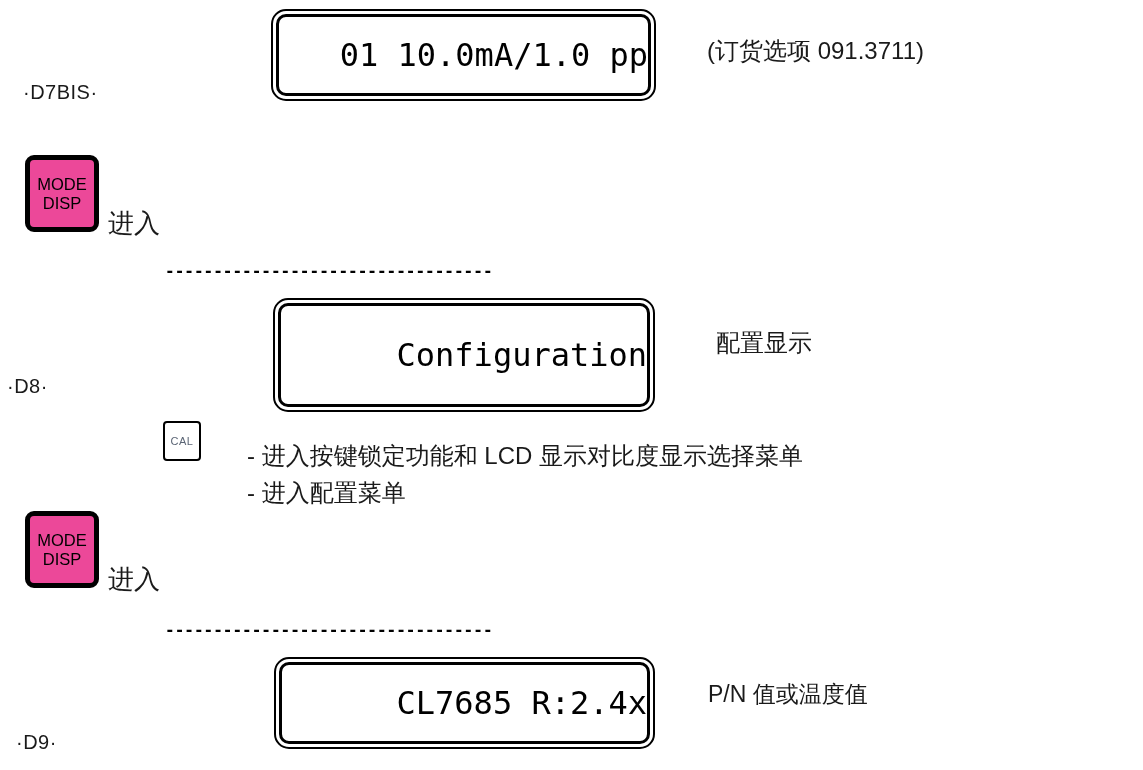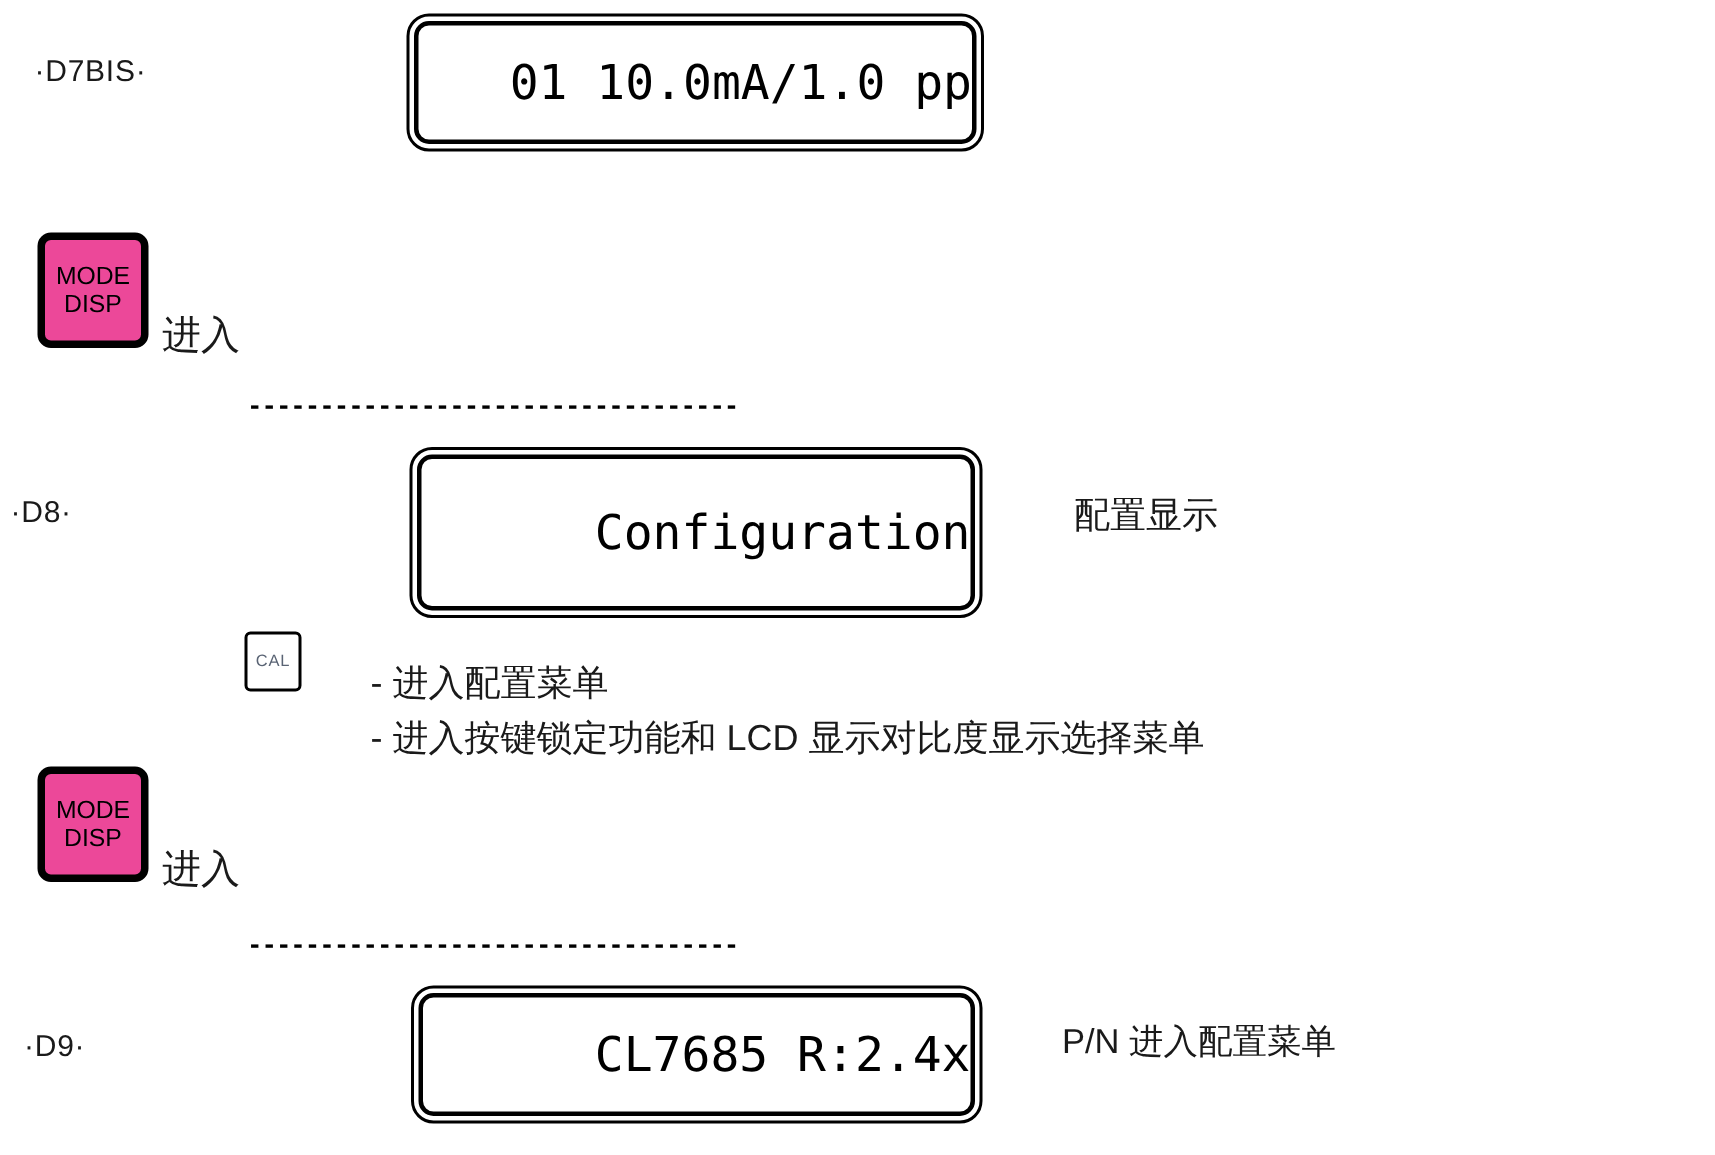--- a/index.html
+++ b/index.html
@@ -3,21 +3,21 @@
 <meta charset="utf-8">
 <style>
   html,body { margin:0; padding:0; background:#ffffff; }
   .page {
     position:relative; width:1143px; height:770px; background:#ffffff;
     font-family:"Liberation Sans","DejaVu Sans",sans-serif; color:#000;
     overflow:hidden;
   }
 
   
-  .step-label { position:absolute; font-size:20px; letter-spacing:0.5px; color:#1a1a1a; }
+  .step-label { position:absolute; font-size:20px; letter-spacing:0.5px; color:#1a1a1a;margin-top:44px; }
   #lbl-d7bis { left:23px; top:37px; }
   #lbl-d8   { left:7px; top:331px; }
   #lbl-d9   { left:16px; top:687px; }
 
   
   .lcd { position:absolute; border:2.5px solid #000; border-radius:15px; padding:3px;
          box-sizing:border-box; background:#fff; }
   .lcd-inner { width:100%; height:100%; border:3px solid #000; border-radius:10px;
                box-sizing:border-box; display:flex; align-items:center; justify-content:flex-end; }
   .lcd-text { font-family:"DejaVu Sans Mono","Liberation Mono",monospace;
@@ -66,20 +66,21 @@
 
   <span class="step-label" id="lbl-d7bis">·D7BIS·</span>
 
   <div class="lcd" id="lcd-d7bis">
     <div class="lcd-inner">
       <span class="lcd-text">01 10.0mA/1.0 pp</span>
     </div>
   </div>
 
   <div class="note" id="note-d7bis">
+    <div class="indent">(订货选项 091.3711)</div>
   </div>
 
   <div class="mode-btn" id="mode-btn-1">
     <span>MODE</span>
     <span>DISP</span>
   </div>
   <span class="enter-label" id="enter-1">进入</span>
 
   <div class="divider" id="divider-1">----------------------------------</div>
 
@@ -91,35 +92,35 @@
     </div>
   </div>
 
   <span class="note" id="note-d8">配置显示</span>
 
   <div class="cal-btn" id="cal-btn">
     <span id="cal-btn-label" style="color: rgb(90, 100, 116);">CAL</span>
   </div>
 
   <div class="note" id="note-cal">
+    <div>- 进入按键锁定功能和 LCD 显示对比度显示选择菜单</div>
     <div>- 进入配置菜单</div>
-    <div>- 进入按键锁定功能和 LCD 显示对比度显示选择菜单</div>
   </div>
 
   <div class="mode-btn" id="mode-btn-2">
     <span>MODE</span>
     <span>DISP</span>
   </div>
   <span class="enter-label" id="enter-2">进入</span>
 
   <div class="divider" id="divider-2">----------------------------------</div>
 
   <span class="step-label" id="lbl-d9">·D9·</span>
 
   <div class="lcd" id="lcd-d9">
     <div class="lcd-inner">
       <span class="lcd-text">CL7685 R:2.4x</span>
     </div>
   </div>
 
-  <span class="note" id="note-d9">P/N 进入配置菜单</span>
+  <span class="note" id="note-d9">P/N 值或温度值</span>
 
 </div>
 
 </body></html>

